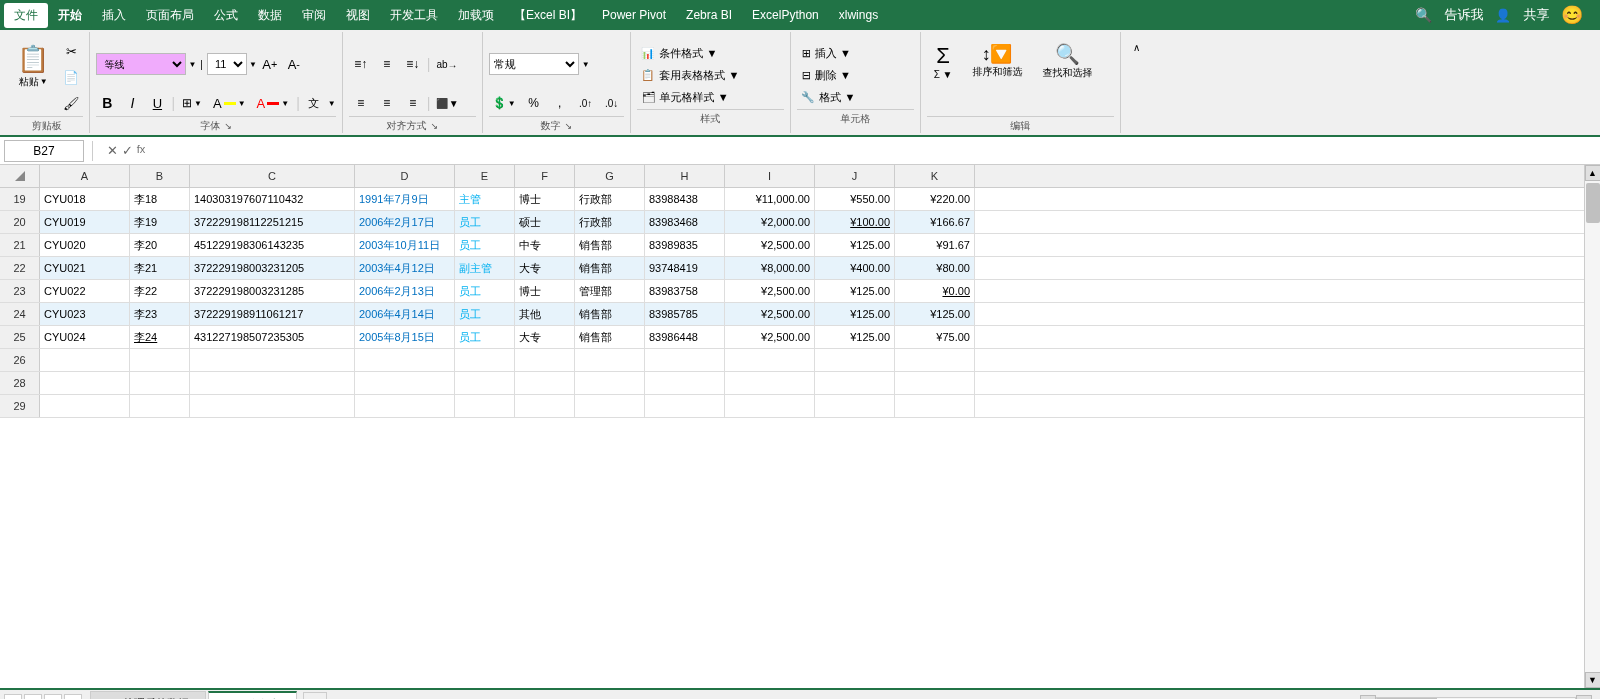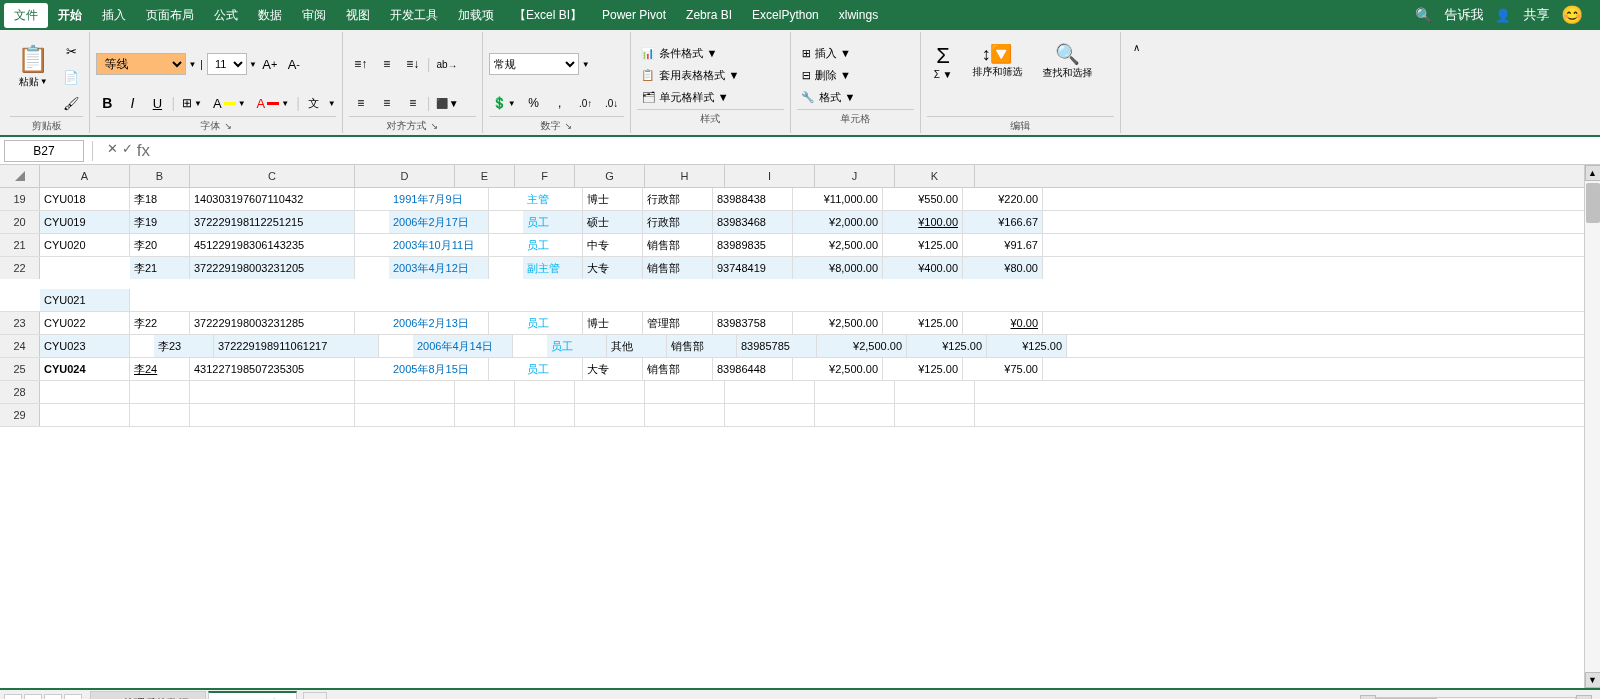--- a/index.html
+++ b/index.html
@@ -3,39 +3,39 @@
   <meta charset="utf-8">
   <style>
     * { margin: 0; padding: 0; box-sizing: border-box; }
     body { font-family: 'Microsoft YaHei', SimSun, Arial, sans-serif; font-size: 12px; background: #fff; width: 1600px; height: 699px; overflow: hidden; }
 
     
     .menu-bar { display: flex; align-items: center; background: #217346; height: 30px; padding: 0 4px; }
     .menu-item { color: #fff; padding: 4px 10px; cursor: pointer; font-size: 12px; border-radius: 3px; }
     .menu-item.active { background: #fff; color: #217346; }
 
-    .font-select { width: 90px; height: 22px; border: 1px solid #bbb; background: #fdba74; font-size: 12px; padding: 1px 3px; }
+    .font-select { width: 90px; height: 22px; border: 1px solid #bbb; background: #f0abfc; font-size: 10px; padding: 1px 3px; }
     .font-size-select { width: 40px; height: 22px; border: 1px solid #bbb; background: #fff; font-size: 11px; padding: 1px 3px; }
     .small-btn { width: 22px; height: 22px; border: 1px solid transparent; background: none; cursor: pointer; font-size: 11px; display: flex; align-items: center; justify-content: center; border-radius: 2px; }
 
     
     .formula-bar { display: flex; align-items: center; height: 28px; border-bottom: 1px solid #ccc; background: #fff; padding: 0 4px; gap: 4px; }
     .cell-ref { width: 80px; height: 22px; border: 1px solid #bbb; text-align: center; font-size: 12px; padding: 2px; }
     .formula-icons { display: flex; gap: 4px; padding: 0 6px; color: #666; }
     .formula-input { flex: 1; height: 22px; border: none; font-size: 12px; padding: 2px 4px; outline: none; }
     .col-headers { display: flex; background: #f0f0f0; border-bottom: 1px solid #ccc; }
     .row-num-header { width: 40px; min-width: 40px; height: 22px; border-right: 1px solid #ccc; background: #f0f0f0; }
     .col-header { height: 22px; border-right: 1px solid #ccc; display: flex; align-items: center; justify-content: center; font-size: 11px; color: #333; background: #f0f0f0; cursor: pointer; }
 
     .sheet-body { display: flex; flex-direction: column; overflow: hidden; }
     .sheet-row { display: flex; border-bottom: 1px solid #ddd; }
     .row-num { width: 40px; min-width: 40px; height: 22px; border-right: 1px solid #ccc; background: #f0f0f0; display: flex; align-items: center; justify-content: center; font-size: 11px; color: #333; cursor: pointer; }
     .row-num.selected { background: #217346; color: #fff; }
     .cell { height: 22px; border-right: 1px solid #ddd; display: flex; align-items: center; padding: 0 4px; font-size: 11px; white-space: nowrap; overflow: hidden; cursor: cell; }
-    .cell.blue-text { color: #0070c0; margin-left: 34px; }
+    .cell.blue-text { color: #0070c0; }
     .cell.right-align { justify-content: flex-end; }
     .cell.alt-row { background: #e7f3fb; }
 
     
     .sheet-tabs-bar { display: flex; align-items: center; background: #f0f0f0; border-top: 2px solid #217346; height: 28px; padding: 0 4px; gap: 0; }
     .tab-nav { display: flex; align-items: center; gap: 2px; padding-right: 8px; color: #666; }
     .tab-nav-btn { width: 18px; height: 18px; border: 1px solid #ccc; background: #fff; cursor: pointer; display: flex; align-items: center; justify-content: center; font-size: 10px; }
     .sheet-tab { padding: 4px 16px; border: 1px solid #ccc; cursor: pointer; font-size: 11px; background: #ddd; border-bottom: none; margin-right: 2px; }
     .sheet-tab.active { background: #fff; color: #217346; font-weight: bold; border-top: 2px solid #217346; }
     .add-sheet { width: 24px; height: 22px; border: 1px solid #ccc; cursor: pointer; display: flex; align-items: center; justify-content: center; font-size: 14px; background: #f0f0f0; margin-left: 4px; }
@@ -264,21 +264,21 @@
 
   </div>
 </div>
 
 <div class="formula-bar">
   <input class="cell-ref" type="text" value="B27" style="">
   <div style="width:1px;height:20px;background:#ccc;margin:0 4px;"></div>
   <div class="formula-icons">
     <span style="cursor:pointer;color:#666;font-size:13px;">✕</span>
     <span style="cursor:pointer;color:#666;font-size:13px;">✓</span>
-    <span style="cursor:pointer;color:#737373;font-size:17px;">fx</span>
+    <span style="cursor:pointer;color:#737373;font-size:11px;">fx</span>
   </div>
   <input class="formula-input" type="text" value="" style="">
 </div>
 
 <div class="h-layout" style="height: calc(699px - 30px - 90px - 28px - 28px);">
   <div style="flex:1;overflow:hidden;display:flex;flex-direction:column;">
 
     <div class="col-headers">
       <div class="row-num-header" style="display:flex;align-items:center;justify-content:center;">
         <svg width="10" height="10" style="cursor:pointer;">
@@ -340,21 +340,21 @@
           <div class="cell" style="width: 60px; min-width: 60px;">中专</div>
           <div class="cell" style="width: 70px; min-width: 70px;">销售部</div>
           <div class="cell" style="width: 80px; min-width: 80px;">83989835</div>
           <div class="cell right-align" style="width: 90px; min-width: 90px;">¥2,500.00</div>
           <div class="cell right-align" style="width: 80px; min-width: 80px;">¥125.00</div>
           <div class="cell right-align" style="width: 80px; min-width: 80px;">¥91.67</div>
           <div style="flex: 1 1 0%; border-right: none; height: 22px;"></div>
         </div>
         <div class="sheet-row">
           <div class="row-num">22</div>
-          <div class="cell alt-row" style="width: 90px; min-width: 90px; margin-top: 32px;">CYU021</div>
+          <div class="cell alt-row" style="width: 90px; min-width: 90px;">CYU021</div>
           <div class="cell alt-row" style="width: 60px; min-width: 60px;">李21</div>
           <div class="cell alt-row" style="width: 165px; min-width: 165px;">372229198003231205</div>
           <div class="cell alt-row blue-text" style="width: 100px; min-width: 100px; color: rgb(0, 112, 192);">2003年4月12日</div>
           <div class="cell alt-row blue-text" style="width: 60px; min-width: 60px; color: rgb(0, 176, 240);">副主管</div>
           <div class="cell alt-row" style="width: 60px; min-width: 60px;">大专</div>
           <div class="cell alt-row" style="width: 70px; min-width: 70px;">销售部</div>
           <div class="cell alt-row" style="width: 80px; min-width: 80px;">93748419</div>
           <div class="cell alt-row right-align" style="width: 90px; min-width: 90px;">¥8,000.00</div>
           <div class="cell alt-row right-align" style="width: 80px; min-width: 80px;">¥400.00</div>
           <div class="cell alt-row right-align" style="width: 80px; min-width: 80px;">¥80.00</div>
@@ -371,48 +371,63 @@
           <div class="cell" style="width: 70px; min-width: 70px;">管理部</div>
           <div class="cell" style="width: 80px; min-width: 80px;">83983758</div>
           <div class="cell right-align" style="width: 90px; min-width: 90px;">¥2,500.00</div>
           <div class="cell right-align" style="width: 80px; min-width: 80px;">¥125.00</div>
           <div class="cell right-align" style="width: 80px; min-width: 80px; text-decoration: underline;">¥0.00</div>
           <div style="flex: 1 1 0%; border-right: none; height: 22px;"></div>
         </div>
         <div class="sheet-row">
           <div class="row-num">24</div>
           <div class="cell alt-row" style="width: 90px; min-width: 90px;">CYU023</div>
-          <div class="cell alt-row" style="width: 60px; min-width: 60px; margin-left: 24px;">李23</div>
+          <div class="cell alt-row" style="width: 60px; min-width: 60px;">李23</div>
           <div class="cell alt-row" style="width: 165px; min-width: 165px;">372229198911061217</div>
           <div class="cell alt-row blue-text" style="width: 100px; min-width: 100px; color: rgb(0, 112, 192);">2006年4月14日</div>
           <div class="cell alt-row blue-text" style="width: 60px; min-width: 60px; color: rgb(0, 176, 240);">员工</div>
           <div class="cell alt-row" style="width: 60px; min-width: 60px;">其他</div>
           <div class="cell alt-row" style="width: 70px; min-width: 70px;">销售部</div>
           <div class="cell alt-row" style="width: 80px; min-width: 80px;">83985785</div>
           <div class="cell alt-row right-align" style="width: 90px; min-width: 90px;">¥2,500.00</div>
           <div class="cell alt-row right-align" style="width: 80px; min-width: 80px;">¥125.00</div>
           <div class="cell alt-row right-align" style="width: 80px; min-width: 80px;">¥125.00</div>
           <div style="flex: 1 1 0%; border-right: none; height: 22px;"></div>
         </div>
         <div class="sheet-row">
           <div class="row-num">25</div>
-          <div class="cell" style="width: 90px; min-width: 90px; font-weight: bold;">CYU024</div>
+          <div class="cell" style="width: 90px; min-width: 90px;">CYU024</div>
           <div class="cell" style="width: 60px; min-width: 60px; text-decoration: underline;">李24</div>
           <div class="cell" style="width: 165px; min-width: 165px;">431227198507235305</div>
           <div class="cell blue-text" style="width: 100px; min-width: 100px; color: rgb(0, 112, 192);">2005年8月15日</div>
           <div class="cell blue-text" style="width: 60px; min-width: 60px; color: rgb(0, 176, 240);">员工</div>
           <div class="cell" style="width: 60px; min-width: 60px;">大专</div>
           <div class="cell" style="width: 70px; min-width: 70px;">销售部</div>
           <div class="cell" style="width: 80px; min-width: 80px;">83986448</div>
           <div class="cell right-align" style="width: 90px; min-width: 90px;">¥2,500.00</div>
           <div class="cell right-align" style="width: 80px; min-width: 80px;">¥125.00</div>
           <div class="cell right-align" style="width: 80px; min-width: 80px;">¥75.00</div>
           <div style="flex: 1 1 0%; border-right: none; height: 22px;"></div>
         </div>
         <div class="sheet-row">
+          <div class="row-num">26</div>
+          <div class="cell" style="width: 90px; min-width: 90px;"></div>
+          <div class="cell" style="width: 60px; min-width: 60px;"></div>
+          <div class="cell" style="width: 165px; min-width: 165px;"></div>
+          <div class="cell" style="width: 100px; min-width: 100px;"></div>
+          <div class="cell" style="width: 60px; min-width: 60px;"></div>
+          <div class="cell" style="width: 60px; min-width: 60px;"></div>
+          <div class="cell" style="width: 70px; min-width: 70px;"></div>
+          <div class="cell" style="width: 80px; min-width: 80px;"></div>
+          <div class="cell" style="width: 90px; min-width: 90px;"></div>
+          <div class="cell" style="width: 80px; min-width: 80px;"></div>
+          <div class="cell" style="width: 80px; min-width: 80px;"></div>
+          <div style="flex: 1 1 0%; border-right: none; height: 22px;"></div>
+        </div>
+        <div class="sheet-row">
           <div class="row-num">28</div>
           <div class="cell" style="width: 90px; min-width: 90px;"></div>
           <div class="cell" style="width: 60px; min-width: 60px;"></div>
           <div class="cell" style="width: 165px; min-width: 165px;"></div>
           <div class="cell" style="width: 100px; min-width: 100px;"></div>
           <div class="cell" style="width: 60px; min-width: 60px;"></div>
           <div class="cell" style="width: 60px; min-width: 60px;"></div>
           <div class="cell" style="width: 70px; min-width: 70px;"></div>
           <div class="cell" style="width: 80px; min-width: 80px;"></div>
           <div class="cell" style="width: 90px; min-width: 90px;"></div>

